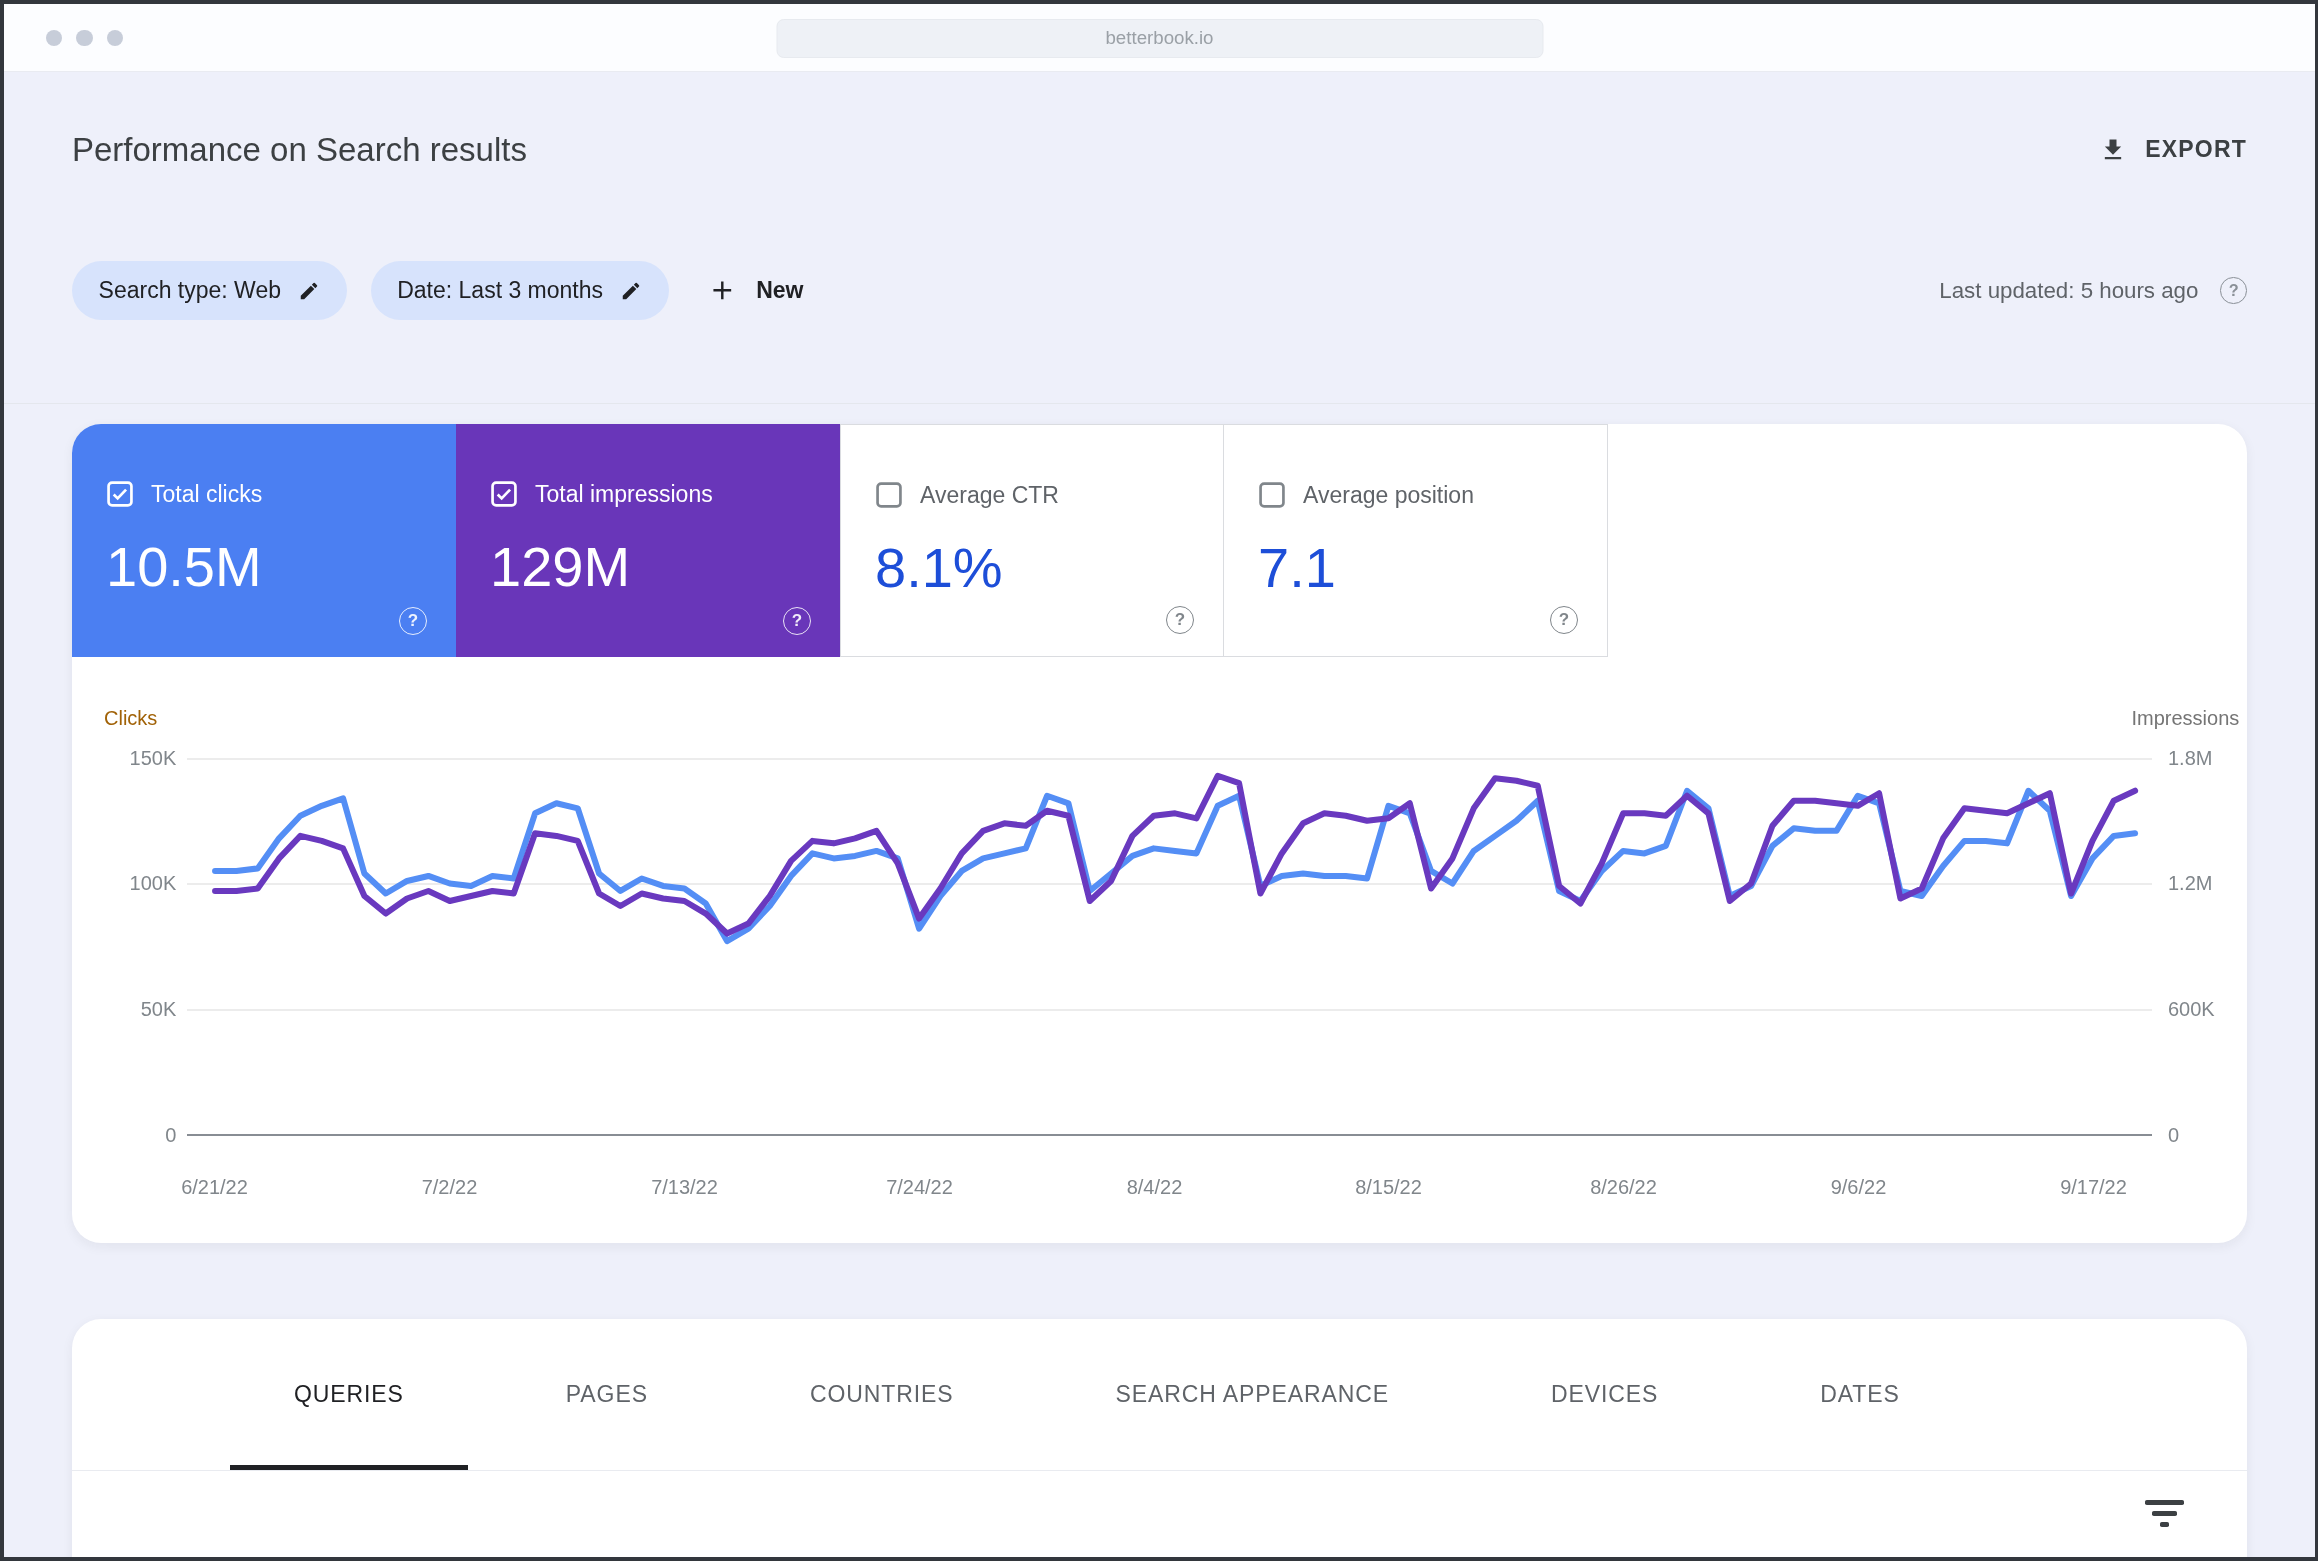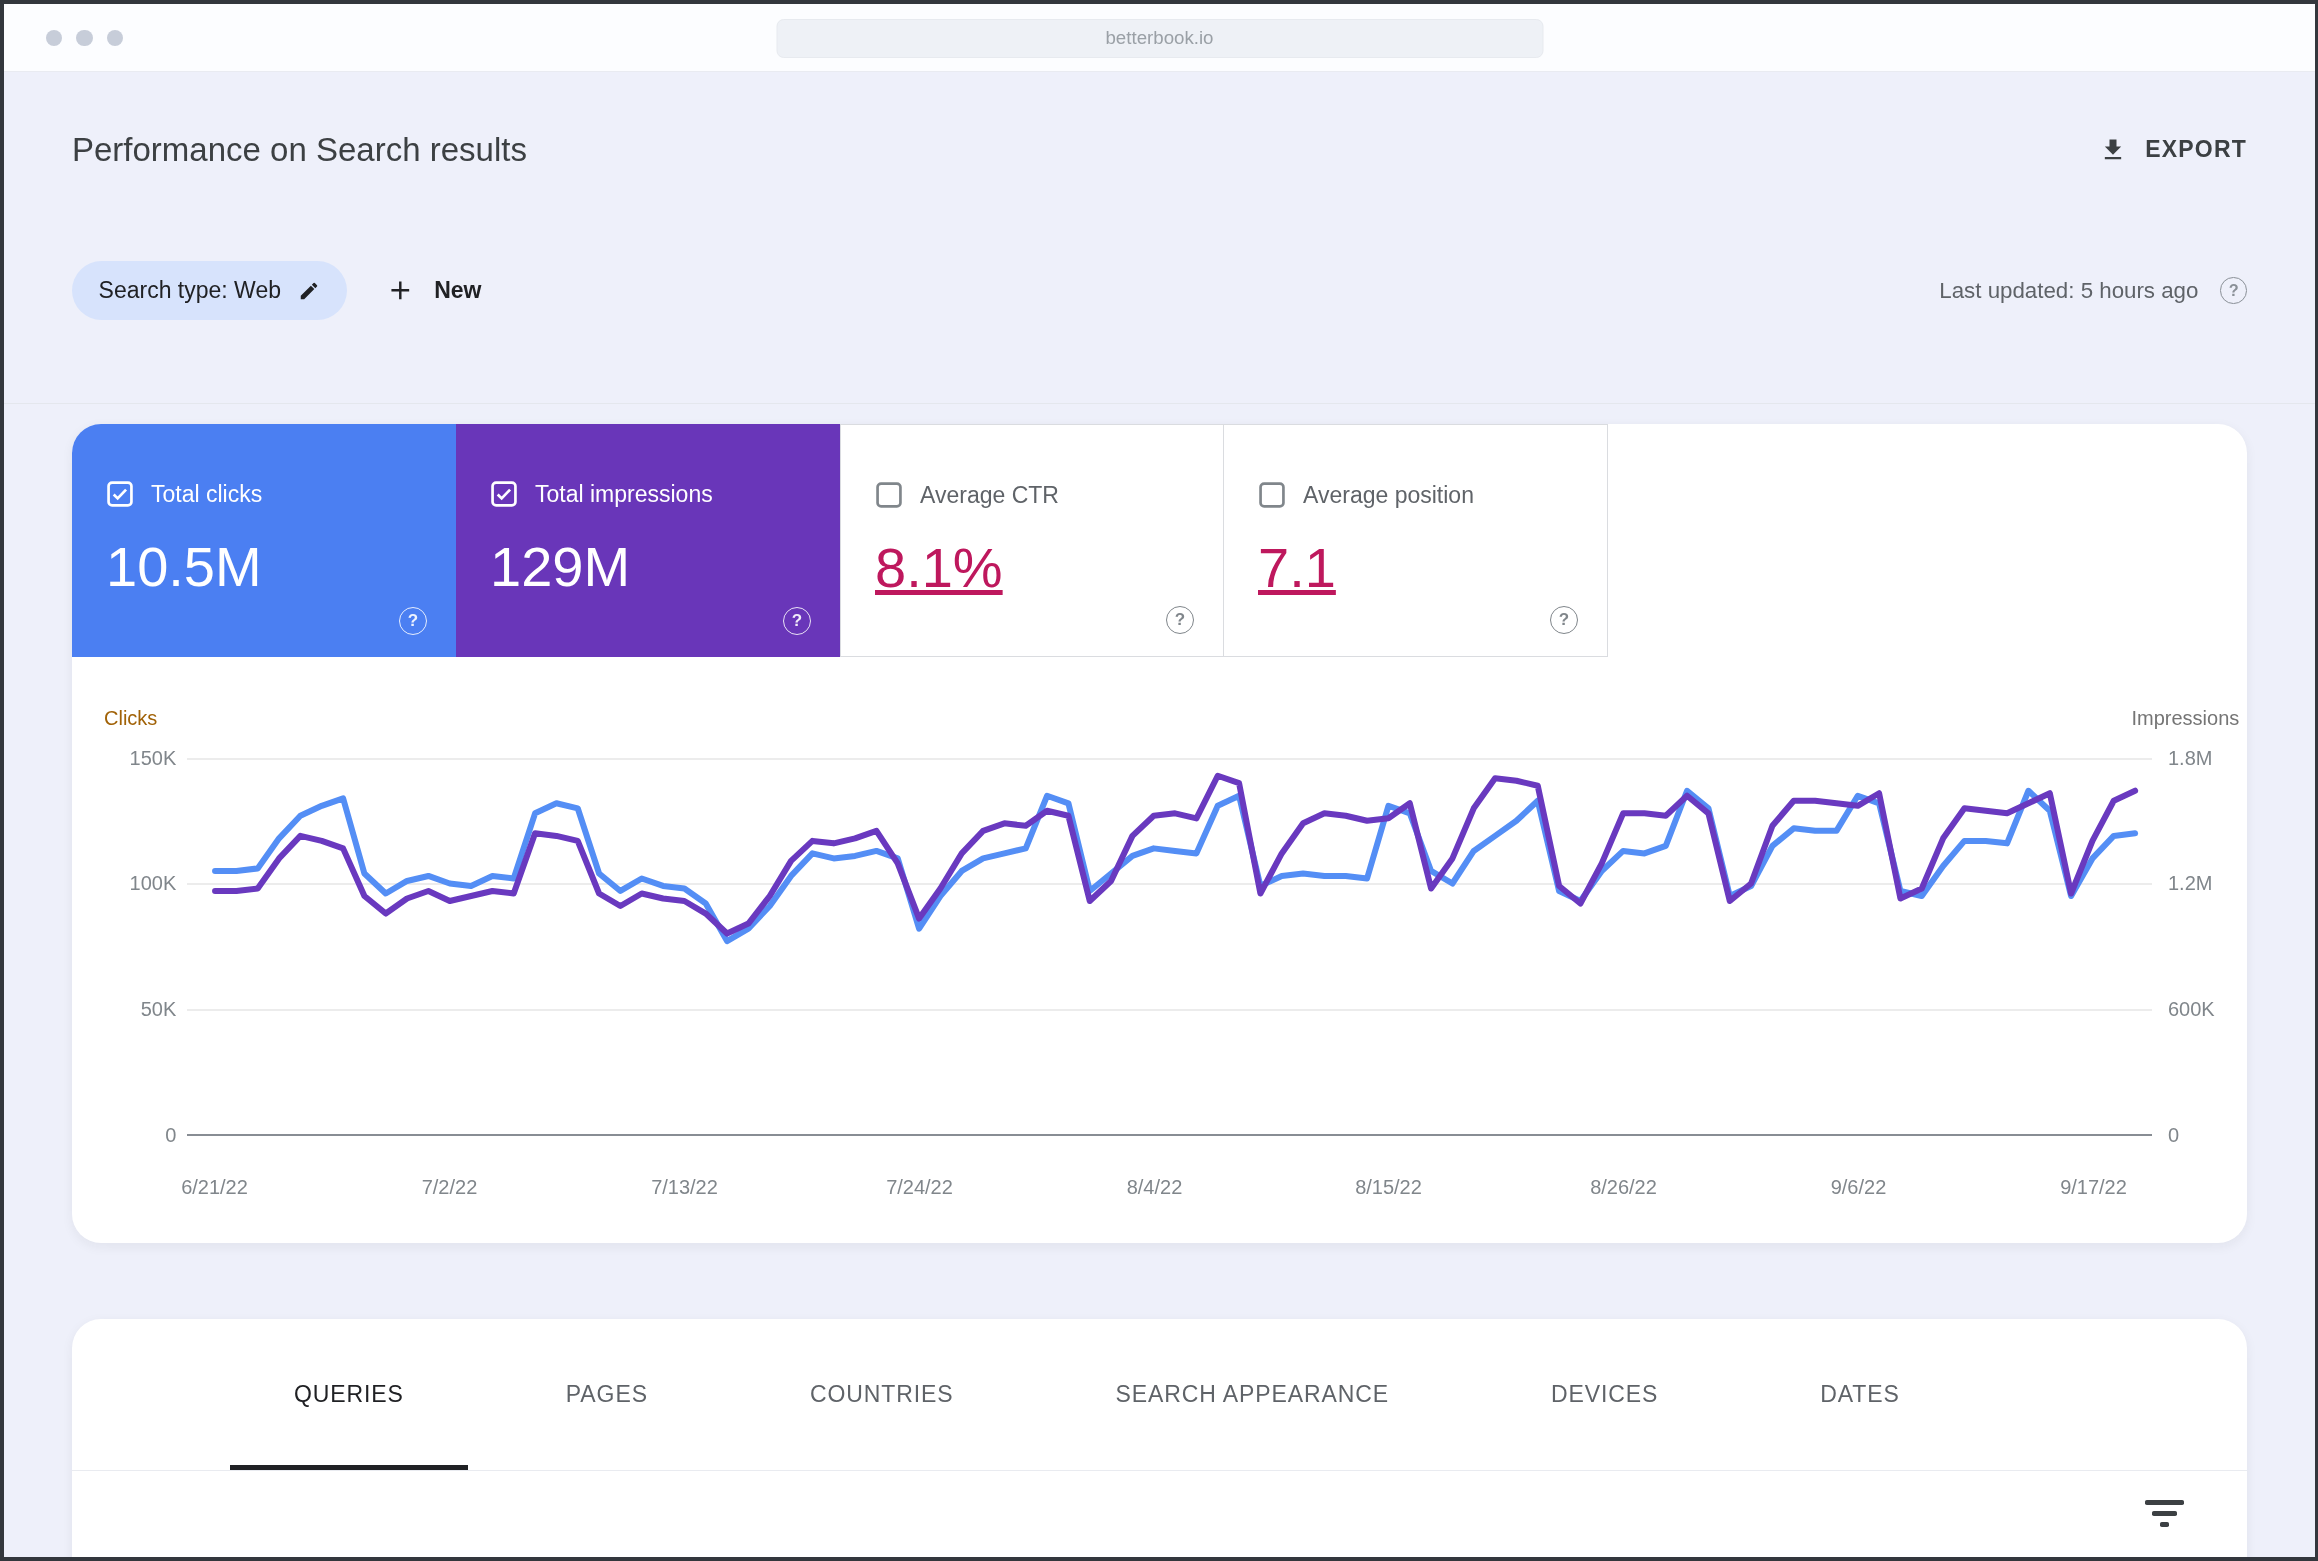--- a/index.html
+++ b/index.html
@@ -43,21 +43,21 @@
   .tiles-row{display:flex;height:233px;}
   .metric-tile{position:relative;width:384px;height:233px;cursor:pointer;}
   .tile-blue{background:#4b7ff2;color:#fff;}
   .tile-purple{background:#6936b9;color:#fff;}
   .tile-white{background:#fff;color:#5f6368;border:1.2px solid #dadce0;}
   .tile-white + .tile-white{border-left:none;}
   .tile-head{position:absolute;left:34px;top:56px;display:flex;align-items:center;gap:17px;}
   .tile-label{font-size:23px;white-space:nowrap;}
   .tile-value{position:absolute;left:34px;top:115px;font-size:56px;line-height:1;}
   .tile-blue .tile-value,.tile-purple .tile-value{color:#fff;}
-  .tile-white .tile-value{color:#be185d;text-decoration:underline;}
+  .tile-white .tile-value{color:#1d4ed8;}
   .tile-help{position:absolute;right:29px;bottom:22px;width:28px;height:28px;border-radius:50%;
              display:flex;align-items:center;justify-content:center;font-size:17px;font-weight:700;}
   .tile-blue .tile-help,.tile-purple .tile-help{border:1.8px solid rgba(255,255,255,.85);color:rgba(255,255,255,.9);}
   .tile-white .tile-help{border:1.8px solid #80868b;color:#80868b;}
   
   .chart-area{position:absolute;left:0;top:266px;width:2183px;height:543px;}
   .gridline{position:absolute;left:115px;width:1965px;height:1.8px;background:#ececec;}
   .zeroline{position:absolute;left:115px;width:1965px;height:1.8px;background:#888d94;}
   .ytick-left{position:absolute;left:19.3px;width:85px;text-align:right;font-size:20px;color:#80868b;}
   .ytick-right{position:absolute;left:2096px;font-size:20px;color:#80868b;}
@@ -113,20 +113,28 @@
 
     <div class="chips-row">
       <div class="chip">
         <span>Search type: Web</span>
         <span>
           <svg width="22" height="22" viewBox="0 0 24 24">
               <path d="M3 17.25V21h3.75L17.81 9.94l-3.75-3.75L3 17.25zM20.71 7.04a.996.996 0 0 0 0-1.41l-2.34-2.34a.996.996 0 0 0-1.41 0l-1.83 1.83 3.75 3.75 1.83-1.83z" fill="#202124"></path>
             </svg>
         </span>
       </div>
+      <div class="chip">
+        <span>Date: Last 3 months</span>
+        <span>
+          <svg width="22" height="22" viewBox="0 0 24 24">
+              <path d="M3 17.25V21h3.75L17.81 9.94l-3.75-3.75L3 17.25zM20.71 7.04a.996.996 0 0 0 0-1.41l-2.34-2.34a.996.996 0 0 0-1.41 0l-1.83 1.83 3.75 3.75 1.83-1.83z" fill="#202124"></path>
+            </svg>
+        </span>
+      </div>
       <div class="new-button">
         <span>
           <svg width="26.6" height="26.6" viewBox="0 0 24 24">
               <path d="M12 4v16M4 12h16" stroke="#202124" stroke-width="2.2" fill="none"></path>
             </svg>
         </span>
         <span class="lbl">New</span>
       </div>
       <div class="spacer"></div>
       <div class="last-updated">

